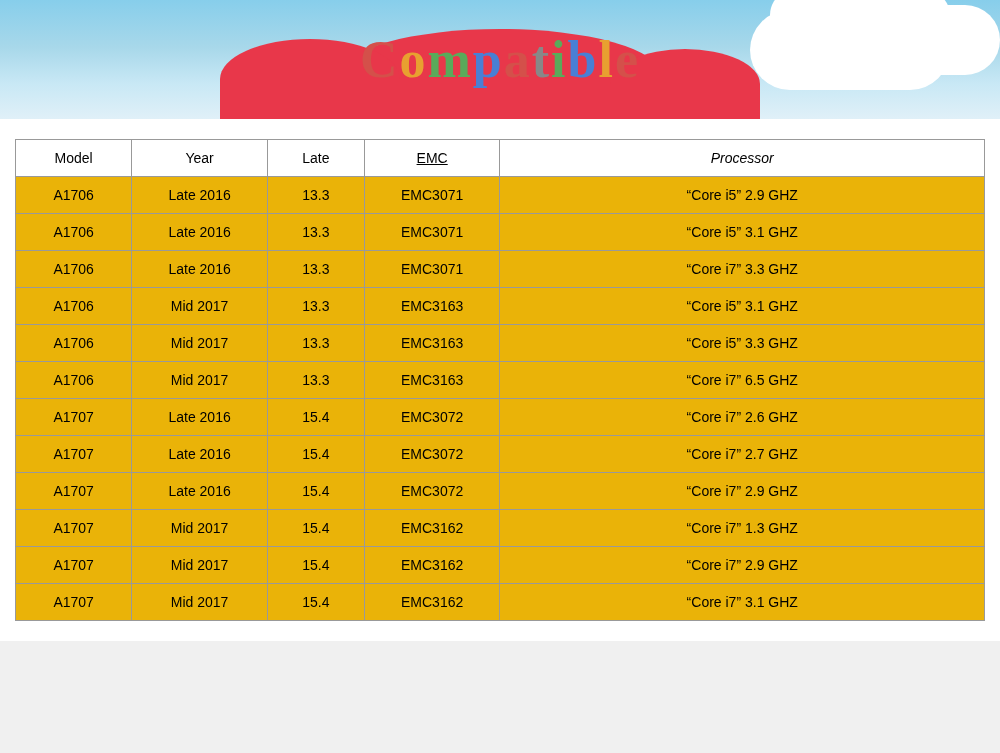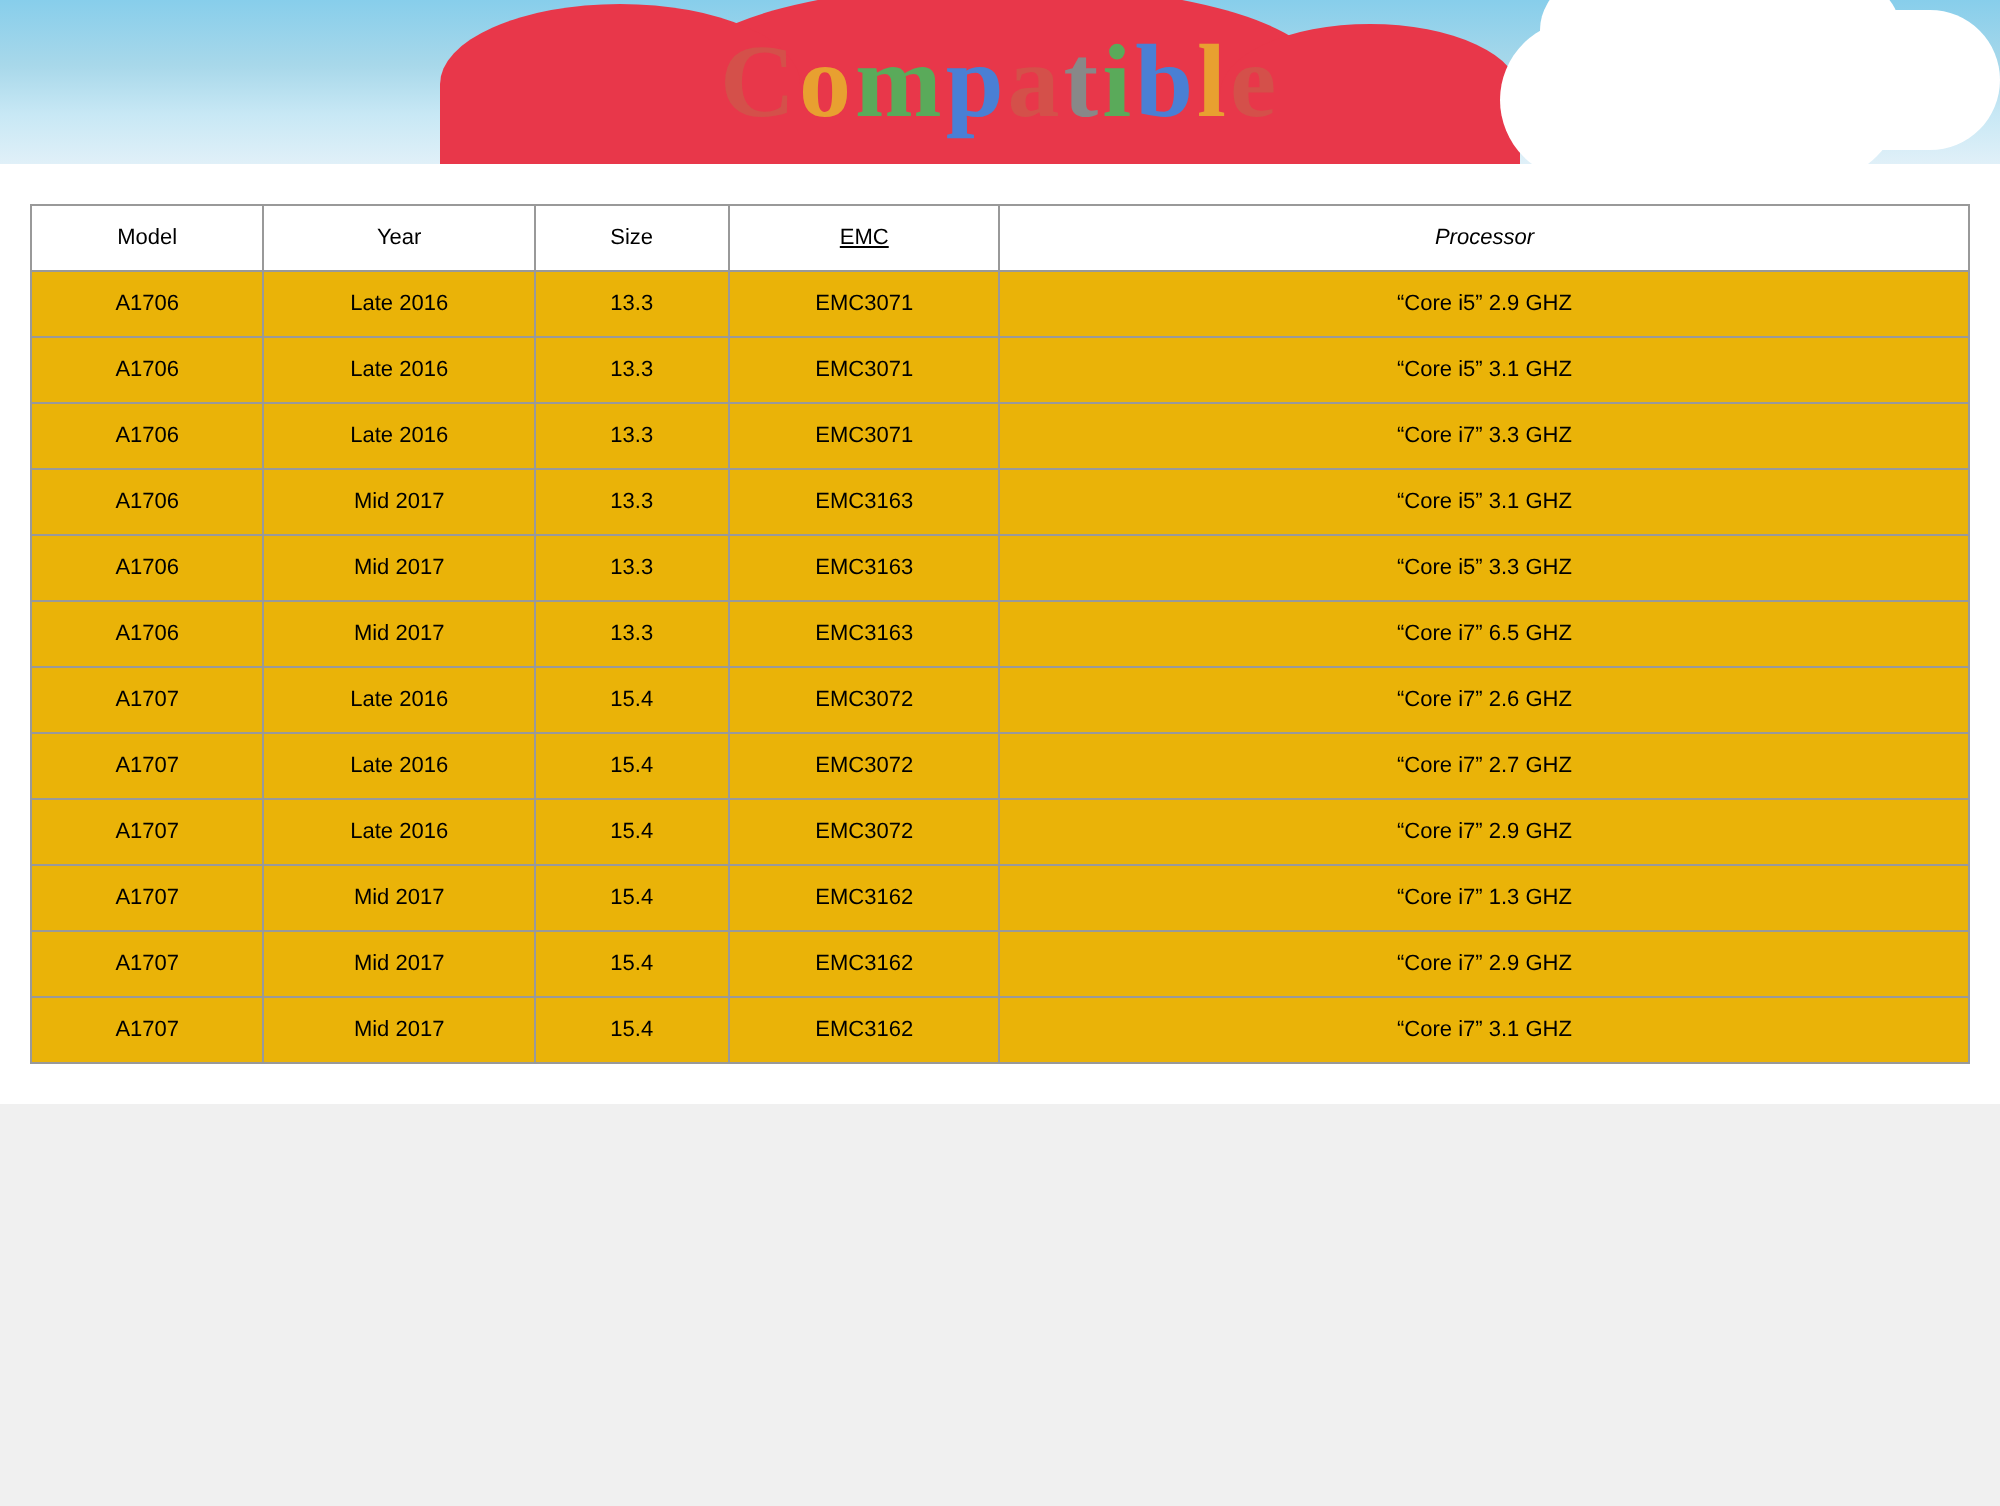--- a/index.html
+++ b/index.html
@@ -6,21 +6,21 @@
 
     body {
       font-family: Arial, sans-serif;
       background: #f0f0f0;
       width: 1000px;
       min-height: 753px;
     }
 
     .header-banner {
       width: 100%;
-      height: 82px;
+      height: 119px;
       background: linear-gradient(180deg, #87CEEB 0%, #a8d8ea 40%, #c8e8f5 70%, #e0f0f8 100%);
       position: relative;
       overflow: hidden;
       display: flex;
       align-items: center;
       justify-content: center;
     }
 
     
     .cloud {
@@ -158,21 +158,21 @@
       color: rgba(220, 180, 160, 0.15);
       font-weight: bold;
       pointer-events: none;
       z-index: 1;
       white-space: nowrap;
     }
 
     table {
       width: 100%;
       border-collapse: collapse;
-      font-size: 11px;
+      font-size: 14px;
       position: relative;
       z-index: 2;
     }
 
     th, td {
       border: 1px solid #999;
       padding: 10px 8px;
       text-align: center;
       vertical-align: middle;
     }
@@ -203,21 +203,21 @@
 </div>
 
 <div class="main-content">
   <div class="table-wrapper">
     <div class="watermark">⚠</div>
     <table id="compat-table">
     <thead>
           <tr>
             <th class="col-model">Model</th>
             <th class="col-year">Year</th>
-            <th class="col-size">Size</th>
+            <th class="col-size">Late</th>
             <th class="col-emc">EMC</th>
             <th class="col-processor">Processor</th>
           </tr>
         </thead>
         <tbody>
           <tr>
             <td>A1706</td>
             <td>Late 2016</td>
             <td>13.3</td>
             <td>EMC3071</td>

